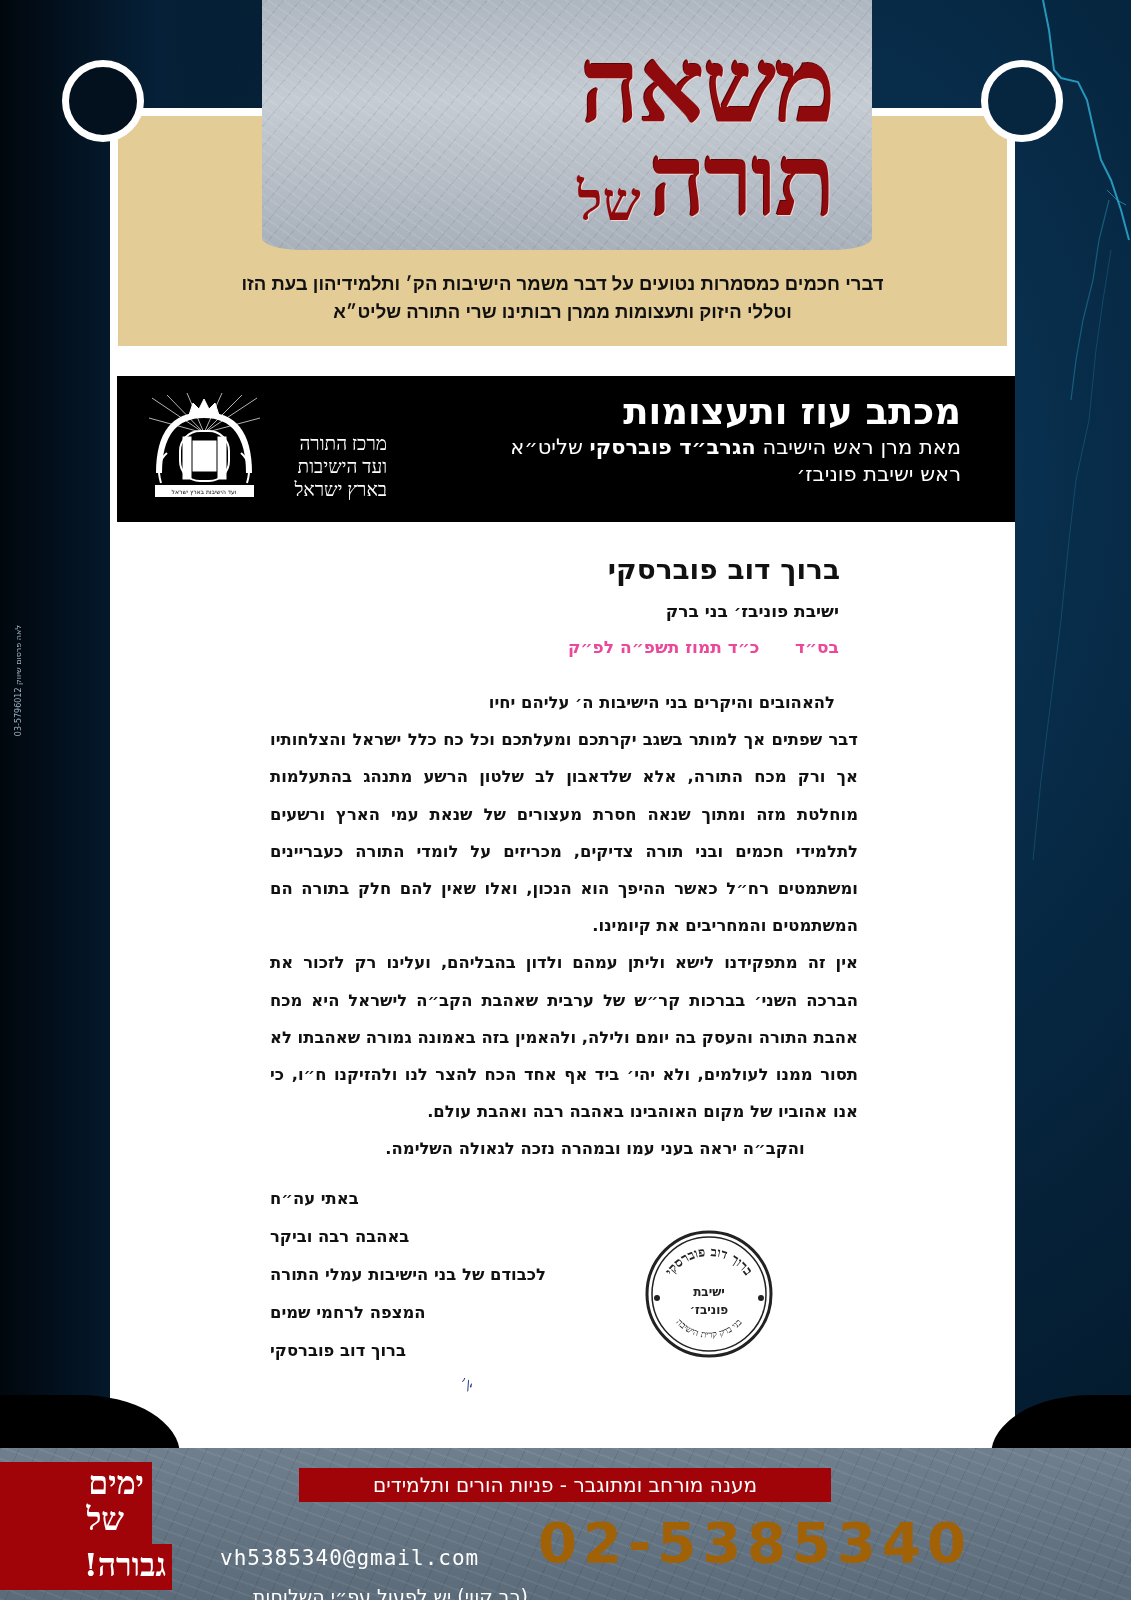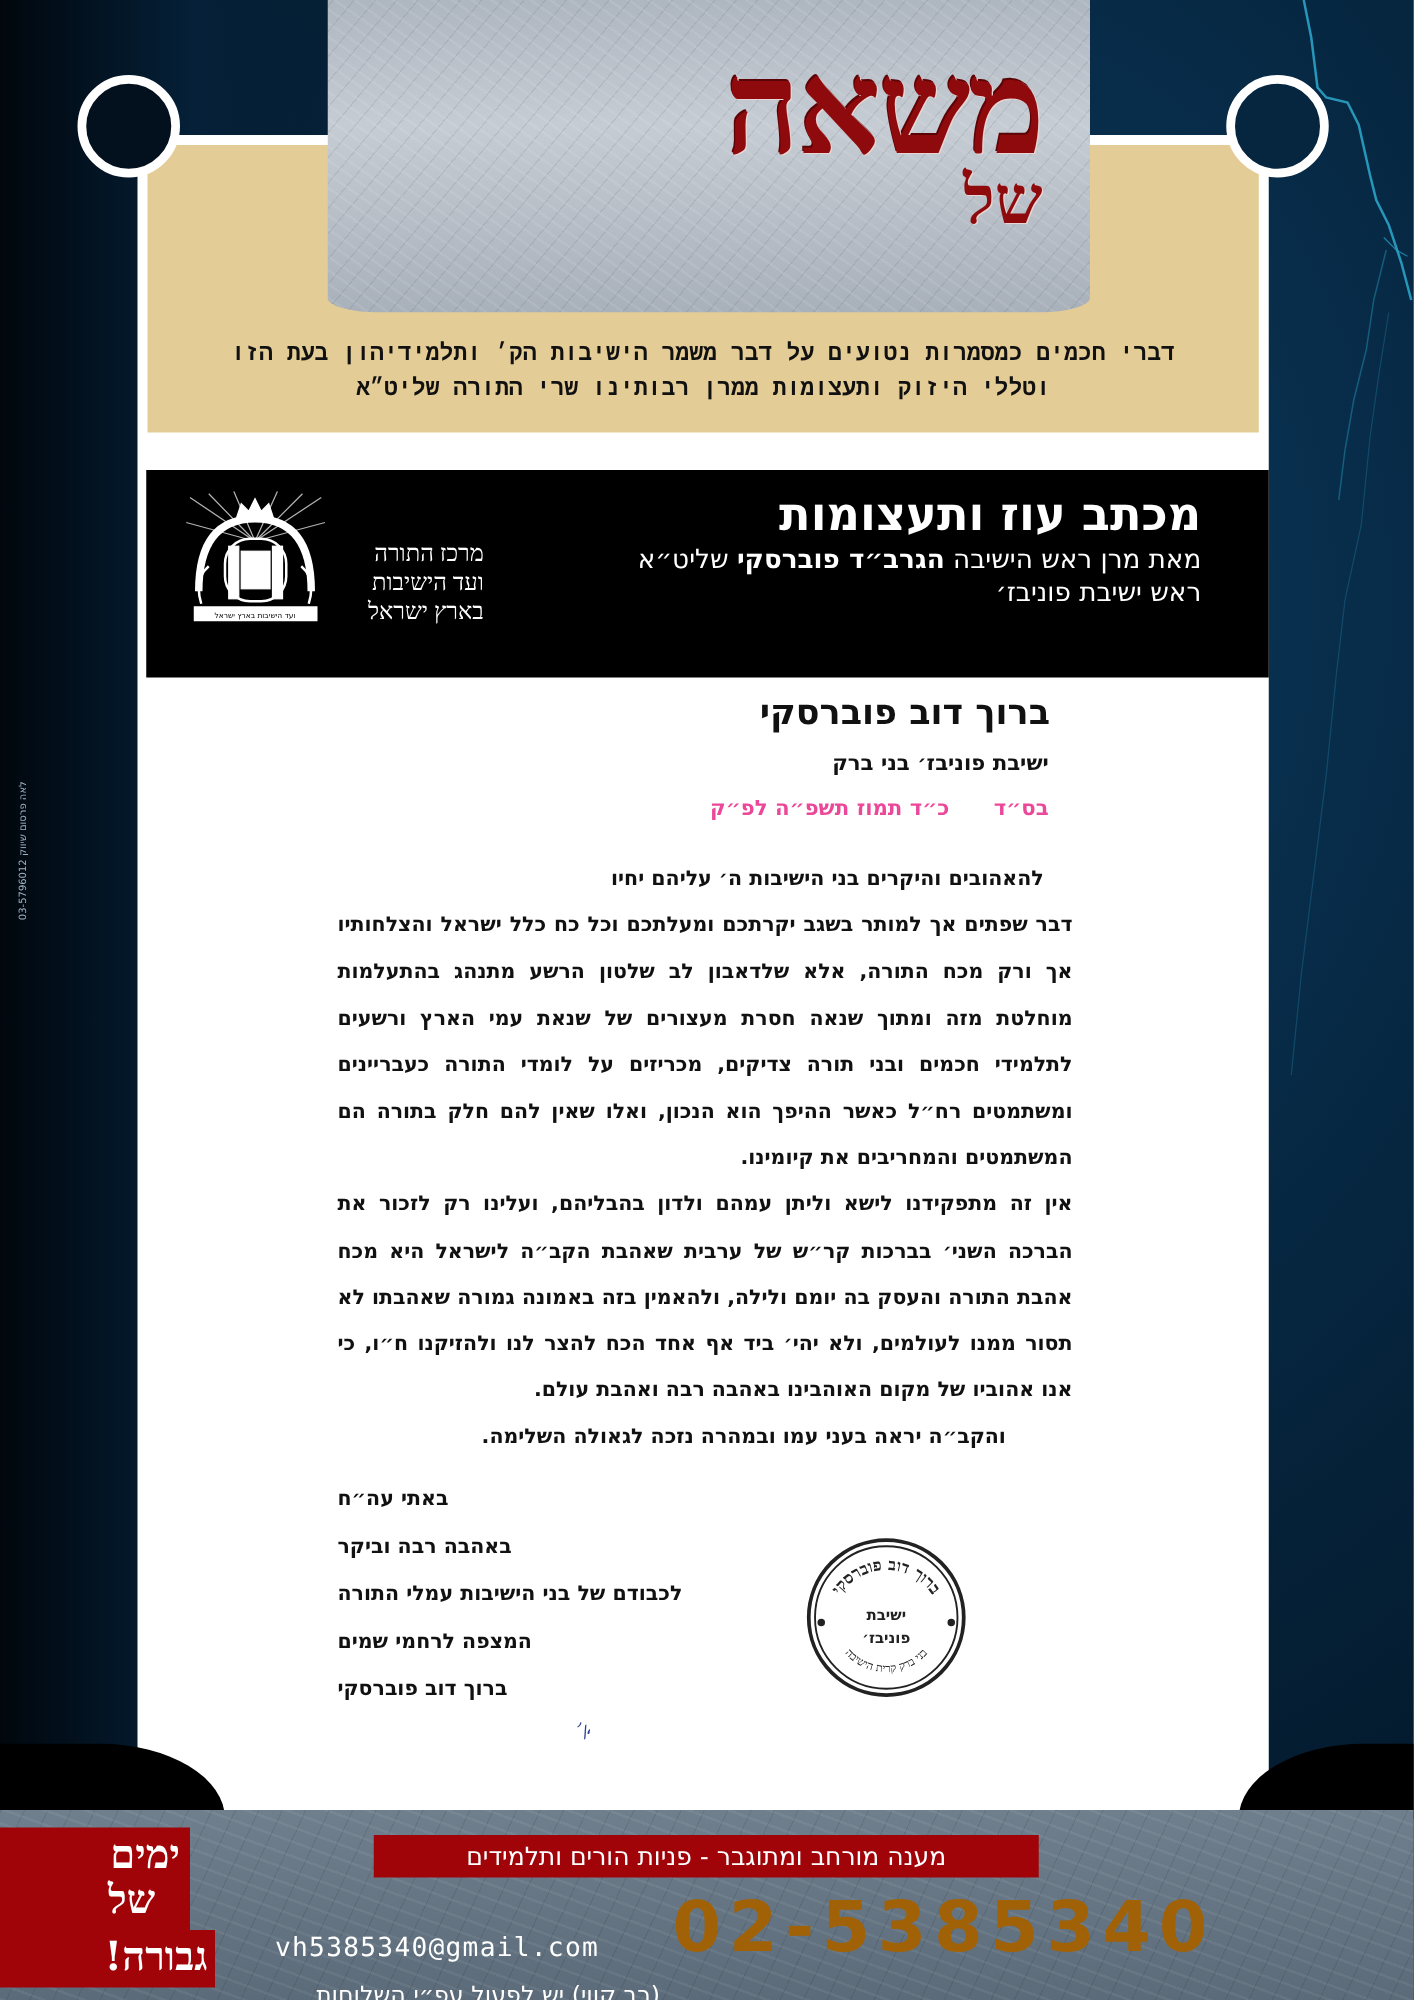--- a/index.html
+++ b/index.html
@@ -35,21 +35,21 @@
   .notch.tr { right: -48px; top: -48px; }
   .notch.bl { left: -48px; bottom: -48px; background:#000; }
   .notch.br { right: -48px; bottom: -48px; background:#000; }
   .beige {
     position: absolute; left: 8px; top: 8px; right: 8px; height: 230px;
     background: #e4cc96;
   }
   .subtitle {
     position: absolute; left: 30px; right: 30px; top: 162px;
     text-align: center; direction: rtl;
-    font-family: Liberation Mono, monospace; font-size: 18.5px; line-height: 28px; color: #111;
+    font-family: Liberation Sans, sans-serif; font-size: 18.5px; line-height: 28px; color: #111;
     font-weight: bold;
   }
   
   .metal {
     position: absolute; left: 262px; top: 0; width: 610px; height: 250px;
     background:
       repeating-linear-gradient(35deg, rgba(255,255,255,0.08) 0 2px, rgba(0,0,0,0) 2px 9px),
       repeating-linear-gradient(-50deg, rgba(60,70,80,0.10) 0 1px, rgba(0,0,0,0) 1px 13px),
       linear-gradient(180deg, #aeb6c0 0%, #c6ccd3 40%, #a8b0ba 100%);
     border-bottom-left-radius: 40px 12px; border-bottom-right-radius: 40px 12px;
@@ -70,21 +70,21 @@
     font-size: 54px; line-height: 54px; color: #8e0a0c;
     text-shadow: 1px 1px 0 #e9d6d4;
   }
   .title-torah {
     font-family: "DejaVu Serif", serif; font-weight: bold;
     font-size: 100px; line-height: 96px; color: #8e0a0c; letter-spacing: -2px;
     text-shadow: 1px 1px 0 #e9d6d4, -1px -1px 0 #5a0406;
   }
   
   .header-bar {
-    position: absolute; left: 117px; top: 376px; width: 898px; height: 166px;
+    position: absolute; left: 117px; top: 376px; width: 898px; height: 146px;
     background: #000; color: #fff;
   }
   .hb-title {
     position: absolute; right: 54px; top: 16px; direction: rtl;
     font-family: "DejaVu Sans", sans-serif; font-weight: bold;
     font-size: 37px; line-height: 40px;
   }
   .hb-line2 {
     position: absolute; right: 54px; top: 58px; direction: rtl;
     font-family: "DejaVu Sans", sans-serif; font-size: 21px; line-height: 26px; white-space: nowrap;
@@ -190,20 +190,21 @@
   <div class="notch br"></div>
   <div class="subtitle">
     <div>דברי חכמים כמסמרות נטועים על דבר משמר הישיבות הק׳ ותלמידיהון בעת הזו</div>
     <div>וטללי היזוק ותעצומות ממרן רבותינו שרי התורה שליט״א</div>
   </div>
 </div>
 
 <div class="metal">
   <div class="title-line1">משאה</div>
   <div class="title-line2">
+    <span class="title-torah">תורה</span>
     <span class="title-shel">של</span>
   </div>
 </div>
 
 <div class="header-bar">
   <div class="hb-title">מכתב עוז ותעצומות</div>
   <div class="hb-line2"><span>מאת מרן ראש הישיבה </span><b>הגרב״ד פוברסקי</b><span> שליט״א</span></div>
   <div class="hb-line3">ראש ישיבת פוניבז׳</div>
   <div class="org-name">
     <div>מרכז התורה</div>

